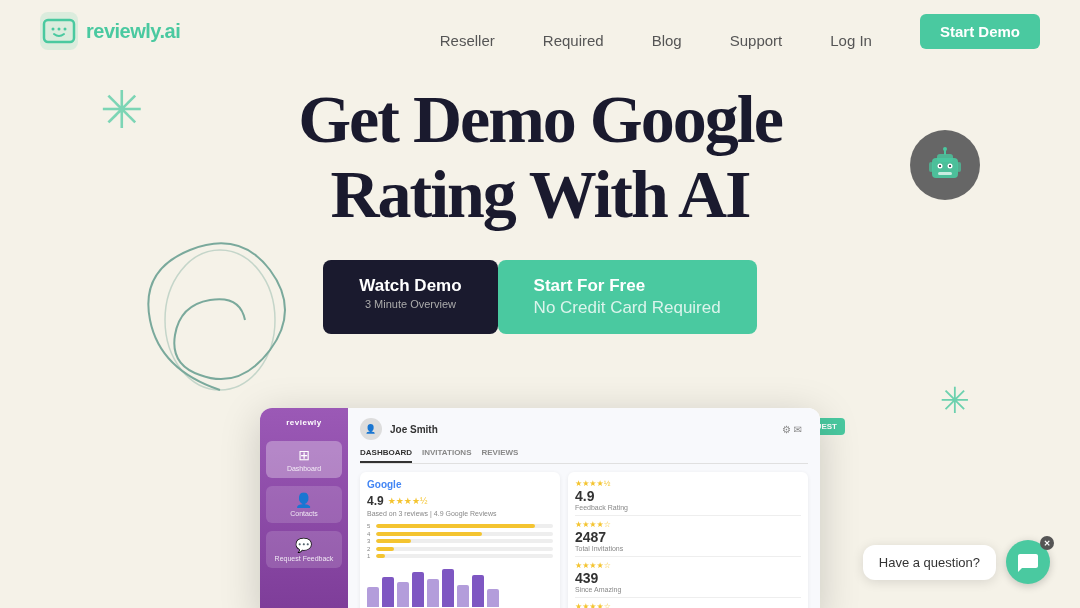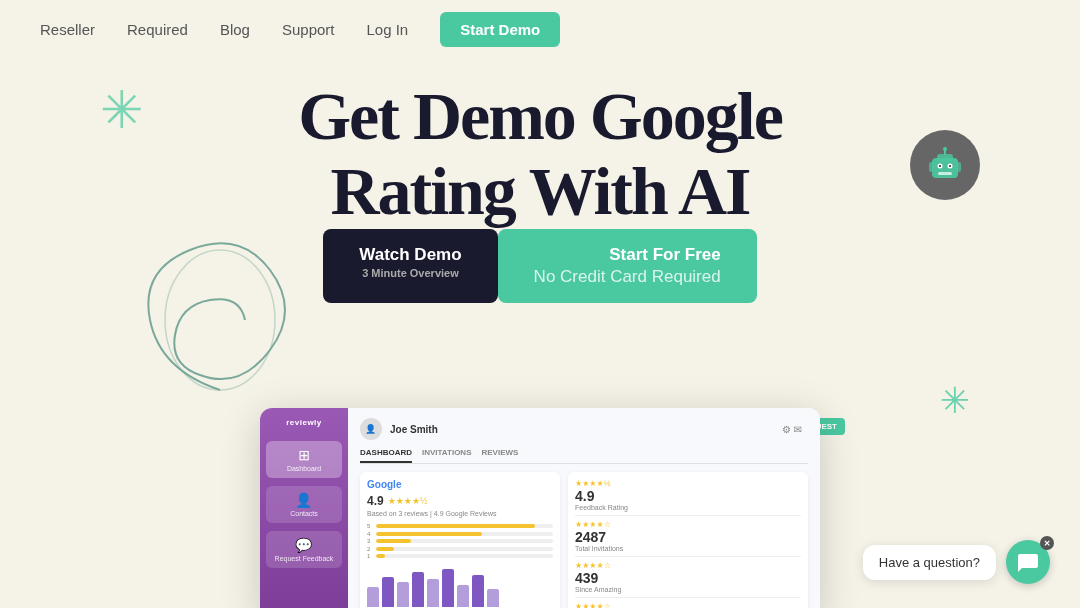--- a/index.html
+++ b/index.html
@@ -35,22 +35,22 @@
       font-size: 20px;
       font-weight: 700;
       color: #1a1a2e;
       letter-spacing: -0.5px;
     }
     .logo-text span {
       color: #4ac9a0;
     }
     .nav-links {
       display: flex;
-      align-items: center;
-      gap: 32px;
+      align-items: flex-end;
+      gap: 48px;
     }
     .nav-link {
       font-size: 15px;
       color: #555;
       text-decoration: none;
       cursor: pointer;
     }
     .nav-btn-outline {
       font-size: 15px;
       color: #555;
@@ -89,52 +89,53 @@
     .hero-subtitle {
       margin-top: 18px;
       font-size: 16px;
       color: #555;
       max-width: 440px;
       line-height: 1.6;
     }
     .hero-buttons {
       display: flex;
       gap: 0;
+      margin-top: 28px;
     }
     .btn-watch {
       background: #1a1a2e;
       color: #fff;
       border: none;
       border-radius: 8px;
       padding: 16px 36px;
       font-size: 17px;
       font-weight: 700;
       cursor: pointer;
       display: flex;
       flex-direction: column;
       align-items: center;
     }
     .btn-watch-sub {
       font-size: 11px;
-      font-weight: 700;
+      font-weight: 400;
       color: #aaa;
       margin-top: 2px;
     }
     .btn-start {
       background: #4ac9a0;
       color: #fff;
       border: none;
       border-radius: 8px;
       padding: 16px 36px;
       font-size: 17px;
       font-weight: 700;
       cursor: pointer;
       display: flex;
       flex-direction: column;
-      align-items: flex-end;
+      align-items: flex-start;
     }
     .btn-start-sub {
       font-size: 17px;
       font-weight: 400;
       color: rgba(255,255,255,0.8);
       margin-top: 2px;
     }
 
     
     .deco-snowflake-left {
@@ -448,20 +449,33 @@
 
     
     .asterisk-deco {
       display: inline-block;
     }
   </style>
 </head>
 <body>
 
 <nav class="navbar">
+  <div class="logo">
+    <svg class="logo-icon" viewBox="0 0 38 38" fill="none" xmlns="http://www.w3.org/2000/svg">
+      <rect width="38" height="38" rx="8" fill="#4ac9a0" opacity="0.15"></rect>
+      <rect x="4" y="8" width="30" height="22" rx="4" fill="none" stroke="#4ac9a0" stroke-width="2.5"></rect>
+      <circle cx="13" cy="17" r="1.5" fill="#4ac9a0"></circle>
+      <circle cx="19" cy="17" r="1.5" fill="#4ac9a0"></circle>
+      <circle cx="25" cy="17" r="1.5" fill="#4ac9a0"></circle>
+      <path d="M14 22 Q19 26 24 22" stroke="#4ac9a0" stroke-width="2" stroke-linecap="round" fill="none"></path>
+    </svg>
+    <span class="logo-text">
+      <span>reviewly</span><span style="color:#4ac9a0">.ai</span>
+    </span>
+  </div>
   <div class="nav-links">
     <a class="nav-link">Reseller</a>
     <a class="nav-link">Required</a>
     <a class="nav-link">Blog</a>
     <a class="nav-link">Support</a>
     <a class="nav-btn-outline">Log In</a>
     <button class="nav-btn-live">Start Demo</button>
   </div>
 </nav>
 

